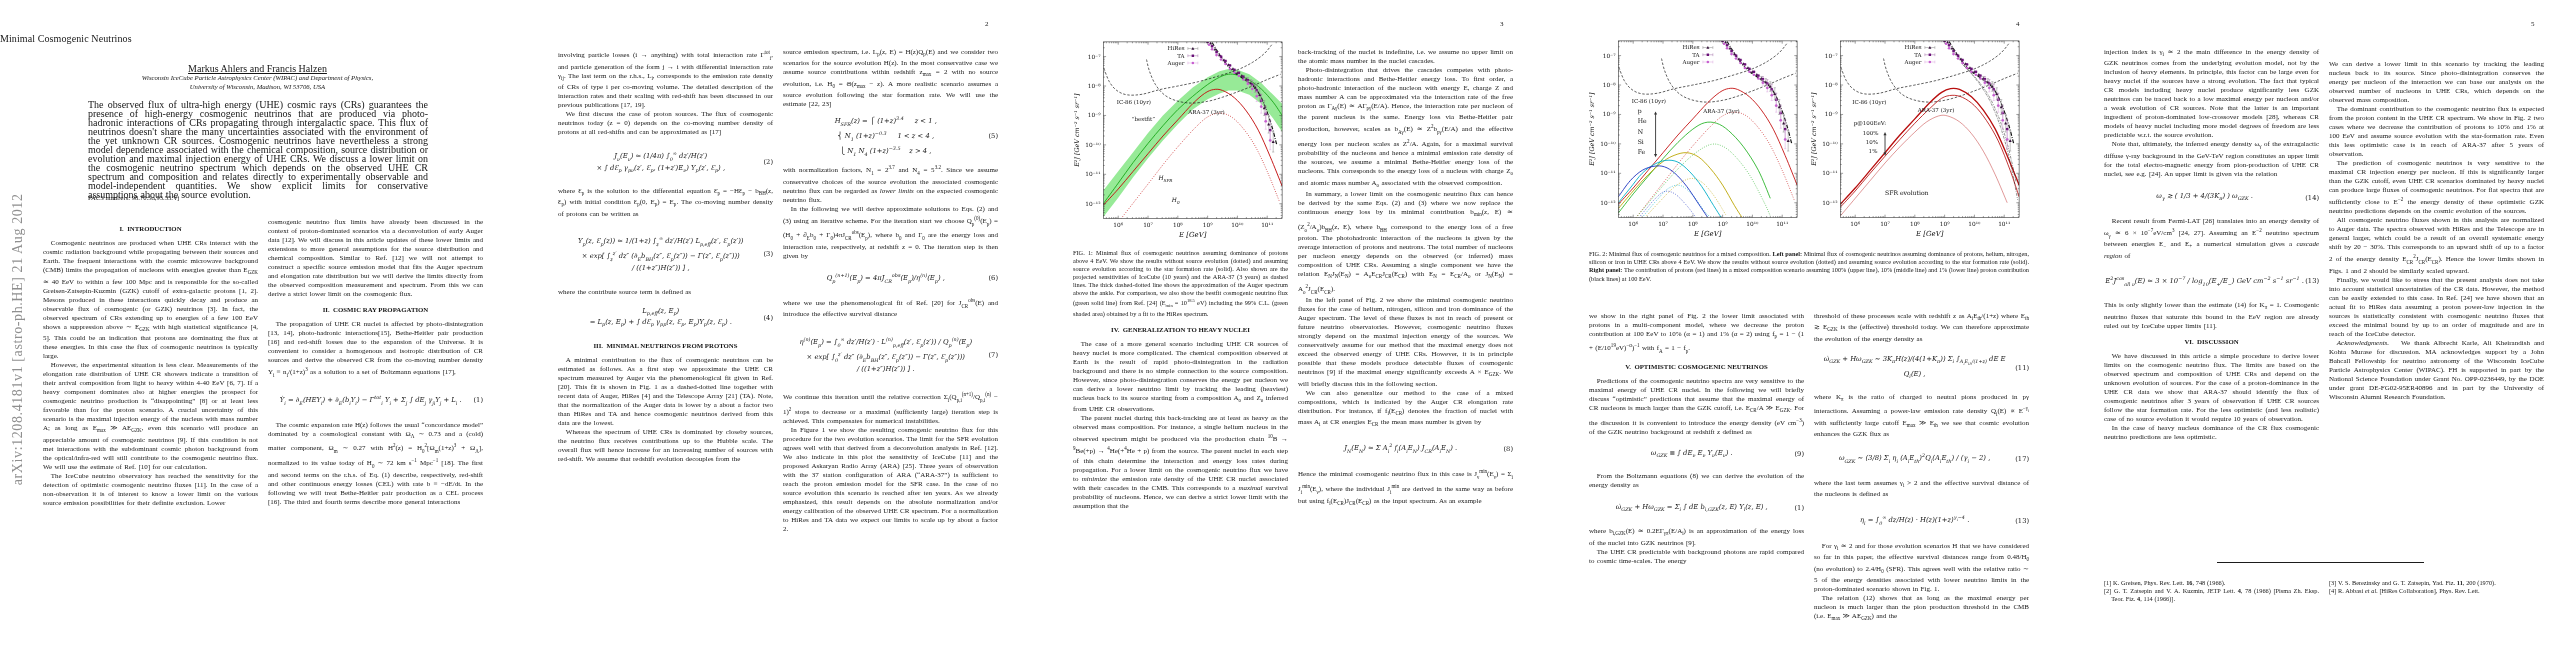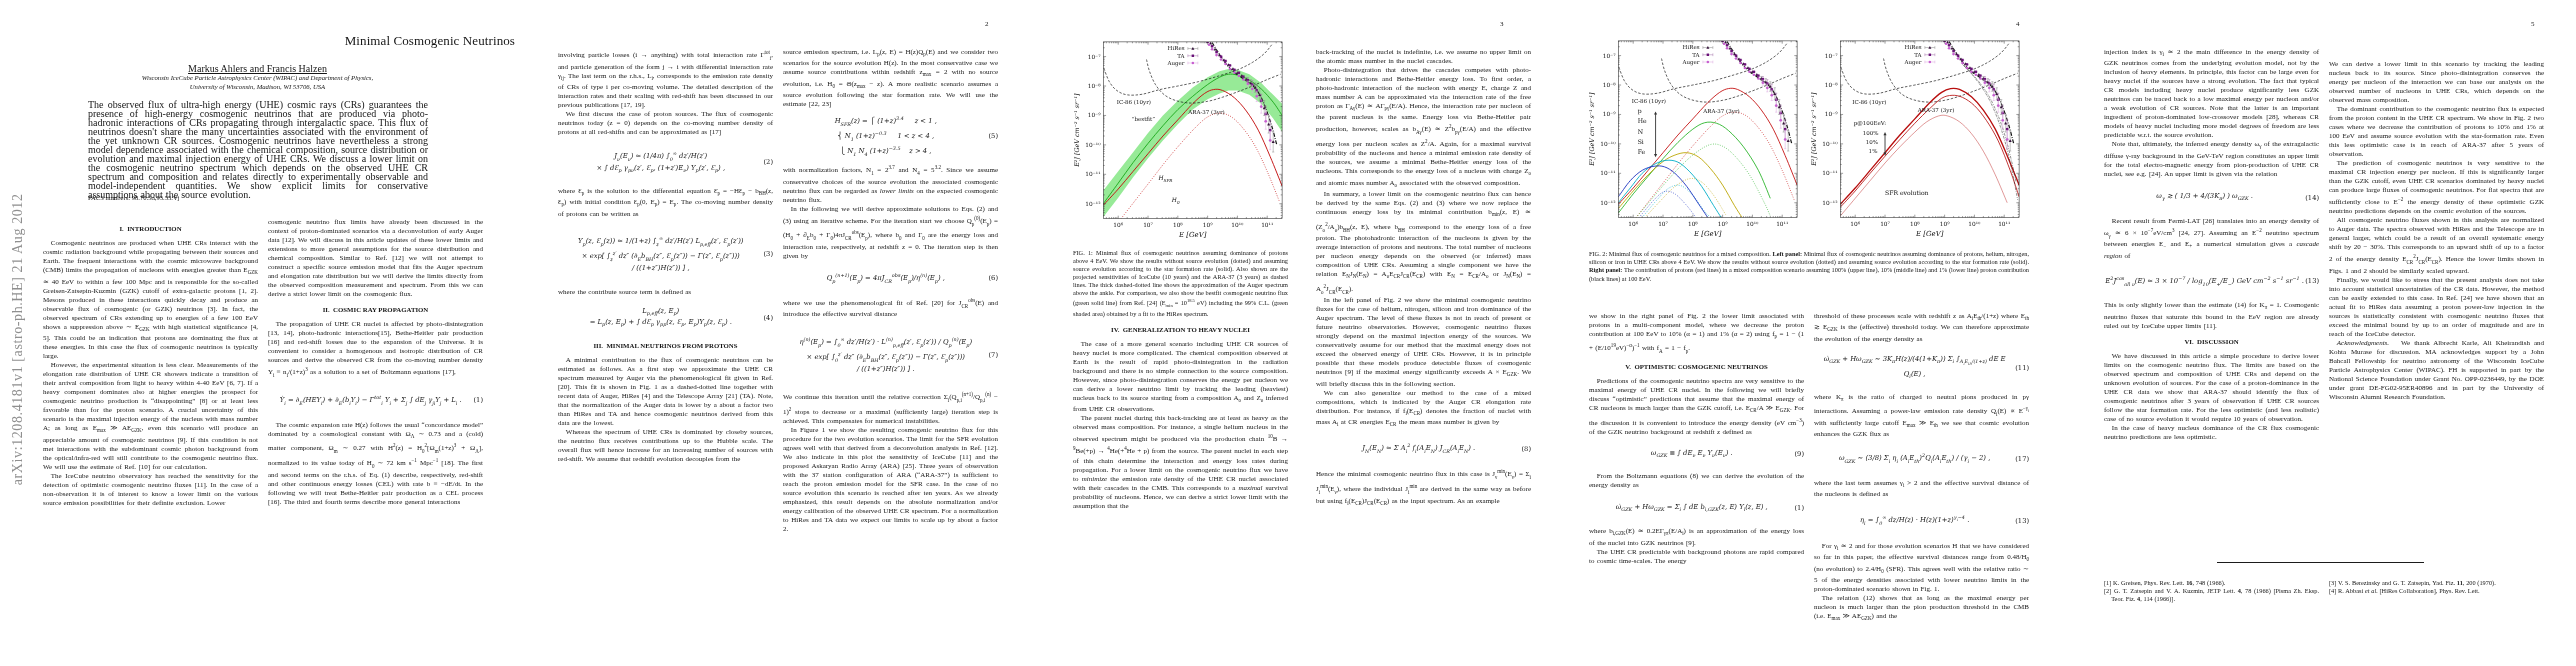--- a/index.html
+++ b/index.html
@@ -1,21 +1,21 @@
 <!DOCTYPE html>
 <html style="font-size:9px"><head>
 <meta charset="utf-8">
 <style>
   html,body{margin:0;padding:0;}
   body{width:2576px;height:667px;background:#ffffff;position:relative;
        font-family:"Liberation Serif","DejaVu Serif",serif;color:#161616;}
   .page{position:absolute;top:0;width:515px;height:667px;background:#fff;overflow:hidden;}
   .pagenum{position:absolute;left:470px;top:20px;font-size:7px;}
   
-  .title{position:absolute;left:0;right:0;top:33px;text-align:right;font-size:13px;letter-spacing:0.1px;}
+  .title{position:absolute;left:0;right:0;top:33px;text-align:left;font-size:10px;letter-spacing:0.1px;}
   .authors{position:absolute;left:0;right:0;top:63px;text-align:center;font-size:10px;text-decoration:underline;}
   .affil{position:absolute;left:0;right:0;text-align:center;font-style:italic;font-size:6.7px;}
   .abstract{position:absolute;left:88px;width:340px;top:100px;text-align:justify;
             font-size:10px;line-height:9px;word-spacing:0.6px;}
   .pacs{position:absolute;left:88px;top:194px;font-size:6.6px;}
   .watermark{position:absolute;left:-171px;top:331px;width:378px;height:16.7px;line-height:16.7px;
              transform:rotate(-90deg);text-align:center;font-size:14px;color:#8f8f8f;letter-spacing:0.6px;}
   
   .col{position:absolute;width:215px;}
   .col p{margin:0;text-align:justify;font-size:7px;line-height:9px;word-spacing:0.6px;}
@@ -525,21 +525,21 @@
         <text x="106.98333333333335" y="177.09999999999994" font-size="10" fill="#111">“bestfit”</text>
         <text x="155.2833333333333" y="283.09999999999997" font-size="10.5" fill="#111" font-style="italic">H<tspan dy="2.5" font-size="7.56">SFR</tspan></text>
         <text x="179.43333333333334" y="322.84999999999997" font-size="10.5" fill="#111" font-style="italic">H<tspan dy="2.5" font-size="7.56">0</tspan></text>
       </svg></div>
   <div class="col" style="left:43px;top:249px">
       <p class="cap">FIG. 1: Minimal flux of cosmogenic neutrinos assuming dominance of protons above 4 EeV. We show the results without source evolution (dotted) and assuming source evolution according to the star formation rate (solid). Also shown are the projected sensitivities of IceCube (10 years) and the ARA-37 (3 years) as dashed lines. The thick dashed-dotted line shows the approximation of the Auger spectrum above the ankle. For comparison, we also show the bestfit cosmogenic neutrino flux (green solid line) from Ref. [24] (E<sub>min</sub> = 10<sup>18.5</sup> eV) including the 99% C.L. (green shaded area) obtained by a fit to the HiRes spectrum.</p>
       <h4 class="h">IV.&nbsp;&nbsp;GENERALIZATION TO HEAVY NUCLEI</h4>
       <p class="p">The case of a more general scenario including UHE CR sources of heavy nuclei is more complicated. The chemical composition observed at Earth is the result of rapid photo-disintegration in the radiation background and there is no simple connection to the source composition. However, since photo-disintegration conserves the energy per nucleon we can derive a lower neutrino limit by tracking the leading (heaviest) nucleus back to its source starting from a composition A<sub>o</sub> and Z<sub>o</sub> inferred from UHE CR observations.</p>
       <p class="p">The parent nuclei during this back-tracking are at least as heavy as the observed mass composition. For instance, a single helium nucleus in the observed spectrum might be produced via the production chain <sup>10</sup>B → <sup>9</sup>Be(+p) → <sup>4</sup>He(+<sup>4</sup>He + p) from the source. The parent nuclei in each step of this chain determine the interaction and energy loss rates during propagation. For a lower limit on the cosmogenic neutrino flux we have to <i>minimize</i> the emission rate density of the UHE CR nuclei associated with their cascades in the CMB. This corresponds to a <i>maximal</i> survival probability of nucleons. Hence, we can derive a strict lower limit with the assumption that the</p>
     </div>
-  <div class="col" style="left:286px;top:48px">
+  <div class="col" style="left:268px;top:48px">
       <p class="pc">back-tracking of the nuclei is indefinite, i.e. we assume no upper limit on the atomic mass number in the nuclei cascades.</p>
       <p class="p">Photo-disintegration that drives the cascades competes with photo-hadronic interactions and Bethe-Heitler energy loss. To first order, a photo-hadronic interaction of the nucleon with energy E, charge Z and mass number A can be approximated via the interaction rate of the free proton as Γ<sub>Aγ</sub>(E) ≃ AΓ<sub>pγ</sub>(E/A). Hence, the interaction rate per nucleon of the parent nucleus is the same. Energy loss via Bethe-Heitler pair production, however, scales as b<sub>Aγ</sub>(E) ≃ Z<sup>2</sup>b<sub>pγ</sub>(E/A) and the effective energy loss per nucleon scales as Z<sup>2</sup>/A. Again, for a maximal survival probability of the nucleons and hence a minimal emission rate density of the sources, we assume a minimal Bethe-Heitler energy loss of the nucleons. This corresponds to the energy loss of a nucleus with charge Z<sub>o</sub> and atomic mass number A<sub>o</sub> associated with the observed composition.</p>
       <p class="p">In summary, a lower limit on the cosmogenic neutrino flux can hence be derived by the same Eqs. (2) and (3) where we now replace the continuous energy loss by its minimal contribution b<sub>min</sub>(z, E) ≃ (Z<sub>o</sub><sup>2</sup>/A<sub>o</sub>)b<sub>BH</sub>(z, E), where b<sub>BH</sub> correspond to the energy loss of a free proton. The photohadronic interaction of the nucleons is given by the average interaction of protons and neutrons. The total number of nucleons per nucleon energy depends on the observed (or inferred) mass composition of UHE CRs. Assuming a single component we have the relation E<sub>N</sub>J<sub>N</sub>(E<sub>N</sub>) = A<sub>o</sub>E<sub>CR</sub>J<sub>CR</sub>(E<sub>CR</sub>) with E<sub>N</sub> = E<sub>CR</sub>/A<sub>o</sub> or J<sub>N</sub>(E<sub>N</sub>) = A<sub>o</sub><sup>2</sup>J<sub>CR</sub>(E<sub>CR</sub>).</p>
       <p class="p">In the left panel of Fig. 2 we show the minimal cosmogenic neutrino fluxes for the case of helium, nitrogen, silicon and iron dominance of the Auger spectrum. The level of these fluxes is not in reach of present or future neutrino observatories. However, cosmogenic neutrino fluxes strongly depend on the maximal injection energy of the sources. We conservatively assume for our method that the maximal energy does not exceed the observed energy of UHE CRs. However, it is in principle possible that these models produce detectable fluxes of cosmogenic neutrinos [9] if the maximal energy significantly exceeds A × E<sub>GZK</sub>. We will briefly discuss this in the following section.</p>
       <p class="p">We can also generalize our method to the case of a mixed compositions, which is indicated by the Auger CR elongation rate distribution. For instance, if f<sub>i</sub>(E<sub>CR</sub>) denotes the fraction of nuclei with mass A<sub>i</sub> at CR energies E<sub>CR</sub> the mean mass number is given by</p>
       <div class="eq" style="min-height: 29px;">
         <span class="eq-body">J<sub>N</sub>(E<sub>N</sub>) ≃ Σ A<sub>i</sub><sup>2</sup> f<sub>i</sub>(A<sub>i</sub>E<sub>N</sub>) J<sub>CR</sub>(A<sub>i</sub>E<sub>N</sub>) .</span>
         <span class="eq-num">(8)</span>
       </div>
       <p class="pc">Hence the minimal cosmogenic neutrino flux in this case is J<sub>ν</sub><sup>min</sup>(E<sub>ν</sub>) = Σ<sub>i</sub> J<sub>i</sub><sup>min</sup>(E<sub>ν</sub>), where the individual J<sub>i</sub><sup>min</sup> are derived in the same way as before but using f<sub>i</sub>(E<sub>CR</sub>)J<sub>CR</sub>(E<sub>CR</sub>) as the input spectrum. As an example</p>

